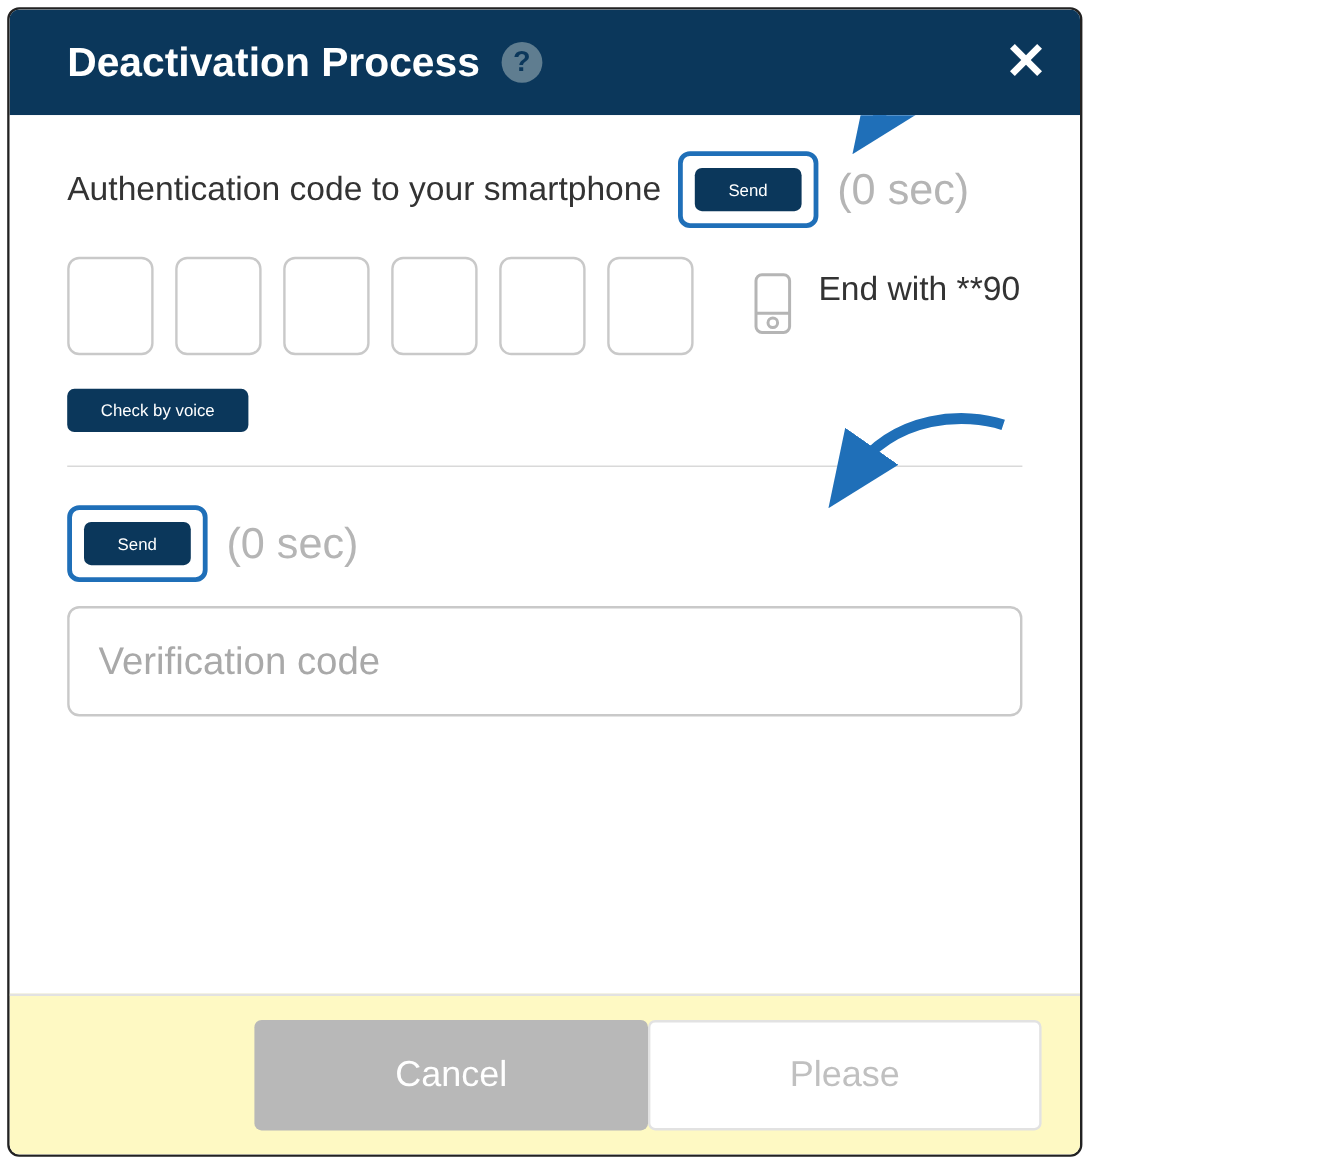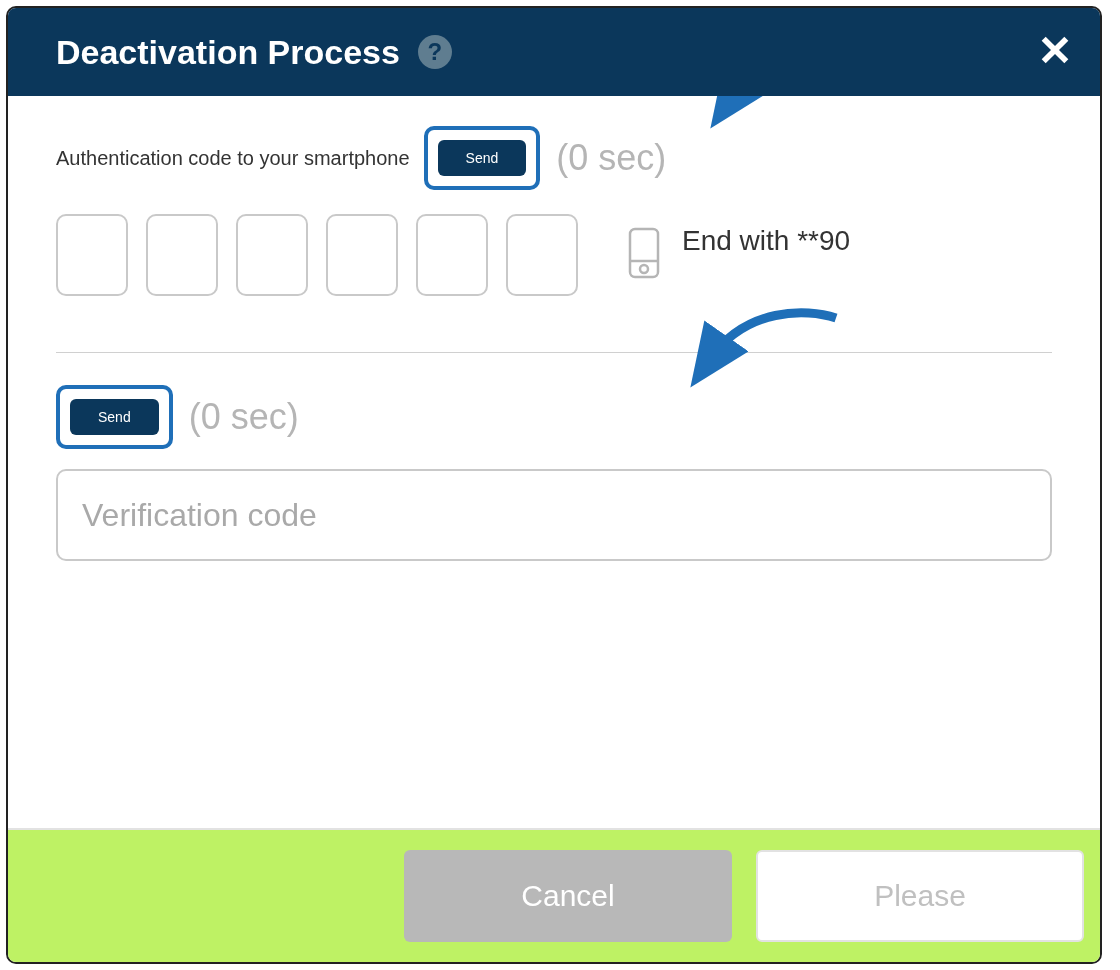--- a/index.html
+++ b/index.html
@@ -1,39 +1,39 @@
 <!DOCTYPE html>
 <html><head>
 <meta charset="utf-8">
 <style>
   * { box-sizing: border-box; margin: 0; padding: 0; }
   html, body { width: 1120px; height: 970px; font-family: "Segoe UI", Arial, sans-serif; background: #fff; }
   .modal {
-    position: absolute; left: 6px; top: 6px; width: 1096px; height: 958px;
+    position: absolute; left: 6px; top: 6px; width: 896px; height: 958px;
     border: 2px solid #222; border-radius: 10px; overflow: hidden;
     display: flex; flex-direction: column;
   }
   .modal-header {
     background: #0b375b; color: #fff; height: 88px;
     display: flex; align-items: center; justify-content: space-between;
     padding: 0 28px 0 48px;
   }
   .modal-title-wrap { display: flex; align-items: center; gap: 18px; }
   .modal-title { font-size: 34px; font-weight: 700; }
   .help-icon {
     width: 34px; height: 34px; border-radius: 50%; background: #5f7d90;
     color: #0b375b; display: flex; align-items: center; justify-content: center;
     font-size: 24px; font-weight: 700;
   }
   .close-icon { cursor: pointer; }
   .close-icon svg { width: 34px; height: 34px; stroke: #fff; stroke-width: 4; }
   .modal-body { flex: 1; background: #fff; padding: 30px 48px 0 48px; overflow: hidden; }
   .intro-text { font-size: 28px; color: #333; line-height: 1.6; margin-bottom: 50px; }
   .row { display: flex; align-items: center; flex-wrap: wrap; gap: 14px; position: relative; }
-  .label { font-size: 20px; color: #333; }
+  .label { font-size: 28px; color: #333; }
   .send-highlight {
     border: 4px solid #1f6fb8; border-radius: 10px; padding: 10px 10px;
     display: inline-flex; align-items: center; position: relative;
   }
   .btn-dark {
     background: #0b375b; color: #fff; font-size: 14px; padding: 10px 28px;
     border: none; border-radius: 6px; cursor: pointer;
   }
   .timer { font-size: 36px; font-weight: 400; color: #b5b5b5; margin-left: 2px; }
   .code-row { display: flex; gap: 18px; margin: 24px 0 10px 0; align-items: center; }
@@ -47,23 +47,23 @@
   .voice-row { display: flex; align-items: center; gap: 20px; margin-top: 28px; margin-bottom: 28px; }
   .divider { border: none; border-top: 1.5px solid #d0d0d0; margin: 8px 0 32px 0; }
   .email-input {
     width: 100%; height: 92px; font-size: 32px; color: #333;
     border: 2px solid #c9c9c9; border-radius: 10px; padding: 0 24px; margin-top: 20px;
   }
   .email-input::placeholder { color: #a9a9a9; }
   .arrow { position: absolute; pointer-events: none; }
   .arrow svg { width: 190px; height: 90px; }
   .modal-footer {
-    height: 134px; background: #bef264; border-top: 2px solid #e2e2e2;
+    height: 134px; background: #fef9c3; border-top: 2px solid #e2e2e2;
     display: flex; align-items: center; justify-content: flex-end;
-    gap: 24px; padding-right: 16px;
+    padding-right: 32px;
   }
   .btn-footer {
     width: 328px; height: 92px; font-size: 30px; border-radius: 6px;
     border: none; cursor: pointer;
   }
   .btn-cancel { background: #b8b8b8; color: #fff; }
   .btn-verify { background: #fff; border: 2px solid #e2e2e2; color: #c0c0c0; }
   .section-sms { position: relative; }
   .section-email { position: relative; }
 </style>
@@ -121,20 +121,21 @@
               <rect x="6" y="4" width="28" height="48" rx="5"></rect>
               <line x1="6" y1="36" x2="34" y2="36"></line>
               <circle cx="20" cy="44" r="4"></circle>
             </svg>
           </span>
           <span class="hint-text">End with **90</span>
         </div>
       </div>
 
       <div class="voice-row">
+        <button class="btn-dark">Check by voice</button>
       </div>
     </div>
 
     <hr class="divider">
 
     <div class="section-email">
       
       <div class="arrow" style="left:600px; top:-82px;">
         <svg viewBox="0 0 190 90">
           <defs>

